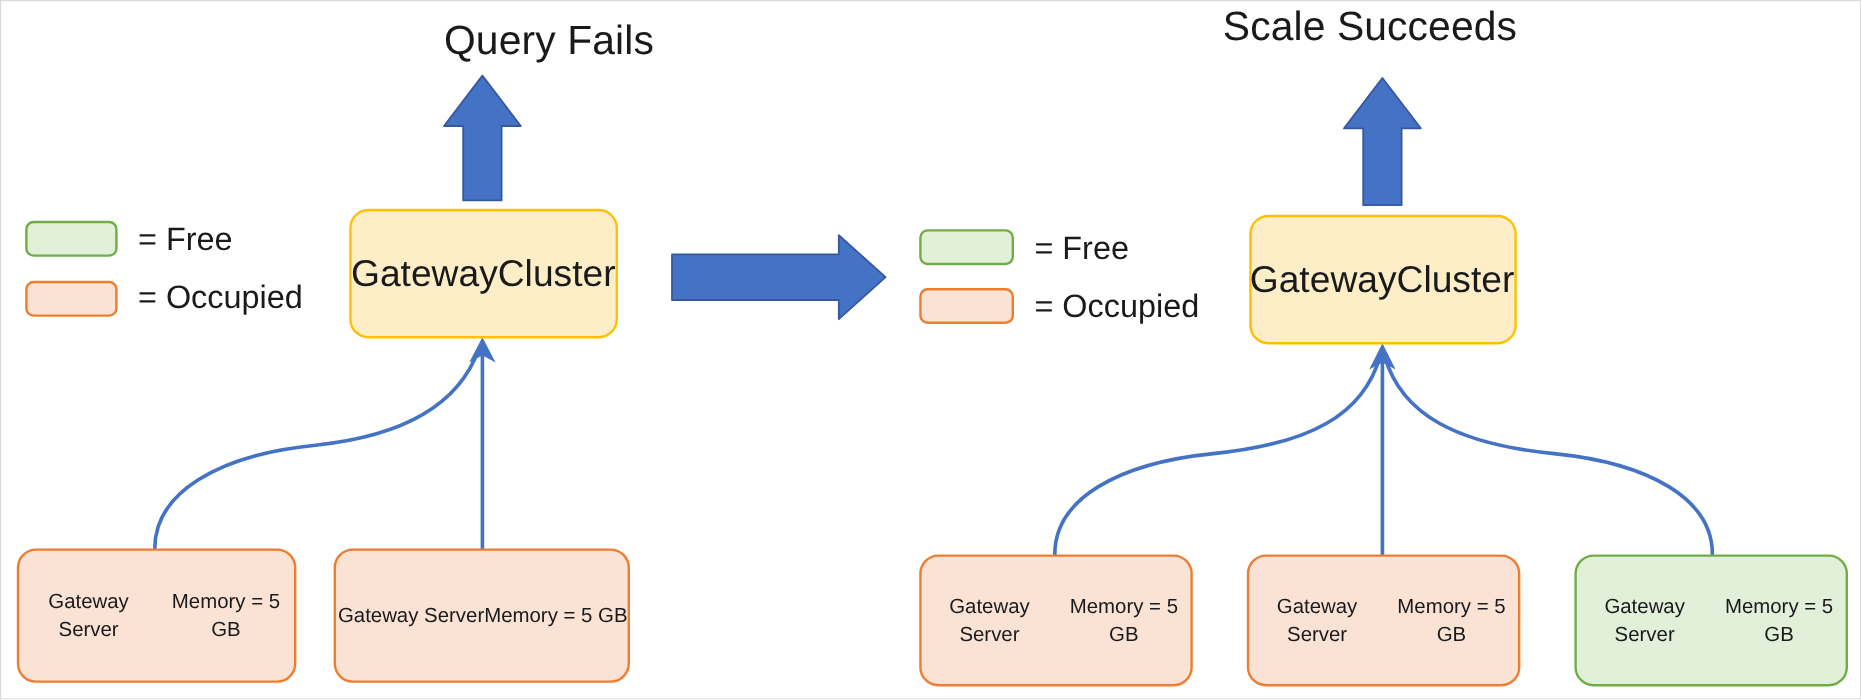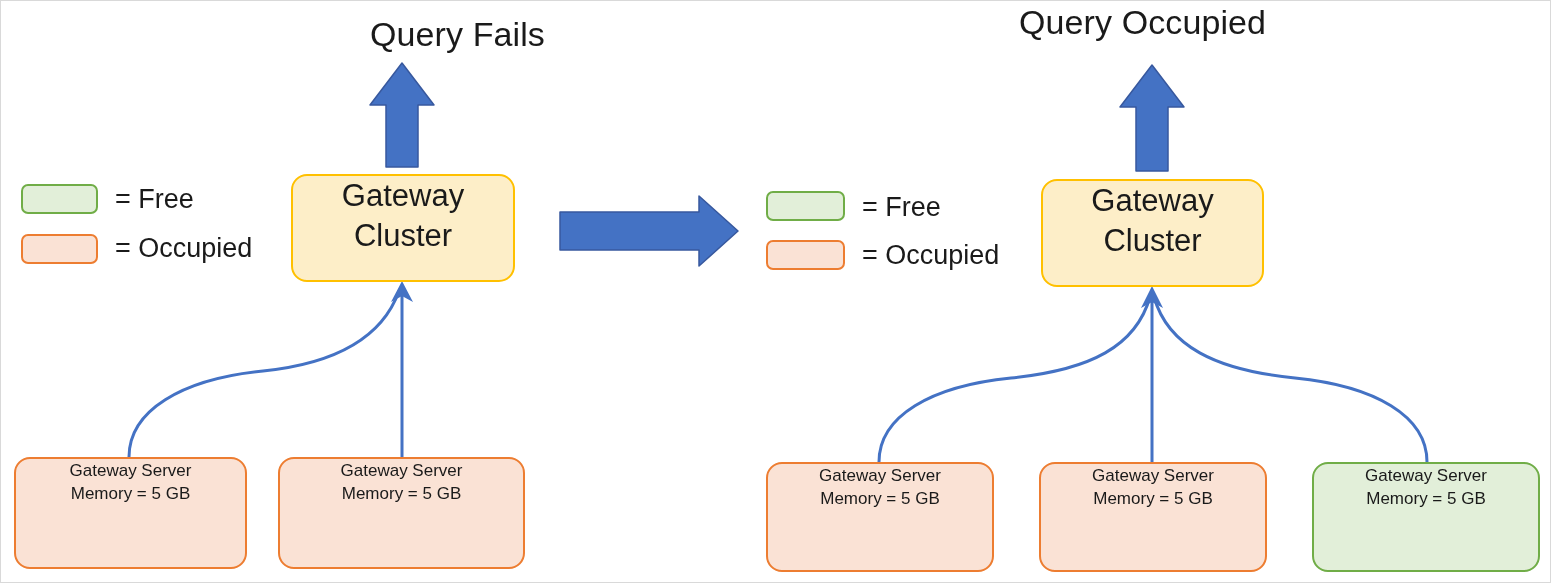--- a/index.html
+++ b/index.html
@@ -29,23 +29,23 @@
     line-height: 1;
     white-space: nowrap;
     letter-spacing: 0.1px;
   }
 
   
   .node {
     box-sizing: border-box;
     border-radius: 14px;
     display: flex;
-    flex-direction: column;
+    flex-direction: row;
     align-items: center;
-    justify-content: flex-start;
+    justify-content: flex-end;
     text-align: center;
     color: #1a1a1a;
   }
   .node.cluster {
     background: #fdeec8;
     border: 2.5px solid #ffc000;
     border-radius: 16px;
     font-size: 31px;
     line-height: 1.28;
   }
@@ -166,21 +166,21 @@
     <span class="line">Gateway Server</span>
     <span class="line">Memory = 5 GB</span>
   </div>
 
   <div class="abs node server occupied" style="left:277px; top:456px; width:247px; height:112px;">
     <span class="line">Gateway Server</span>
     <span class="line">Memory = 5 GB</span>
   </div>
 
 
-  <div class="abs title" style="left:1018px; top:4px;">Query Occupied</div>
+  <div class="abs title" style="left:1018px; top:4px;">Scale Succeeds</div>
 
   <div class="abs legend-swatch free" style="left:765px; top:190px; width:79px; height:30px;"></div>
   <div class="abs legend-label" style="left:861px; top:193px;">= Free</div>
 
   <div class="abs legend-swatch occupied" style="left:765px; top:239px; width:79px; height:30px;"></div>
   <div class="abs legend-label" style="left:861px; top:241px;">= Occupied</div>
 
   <div class="abs node cluster" style="left:1040px; top:178px; width:223px; height:108px;">
     <span class="line">Gateway</span>
     <span class="line">Cluster</span>

